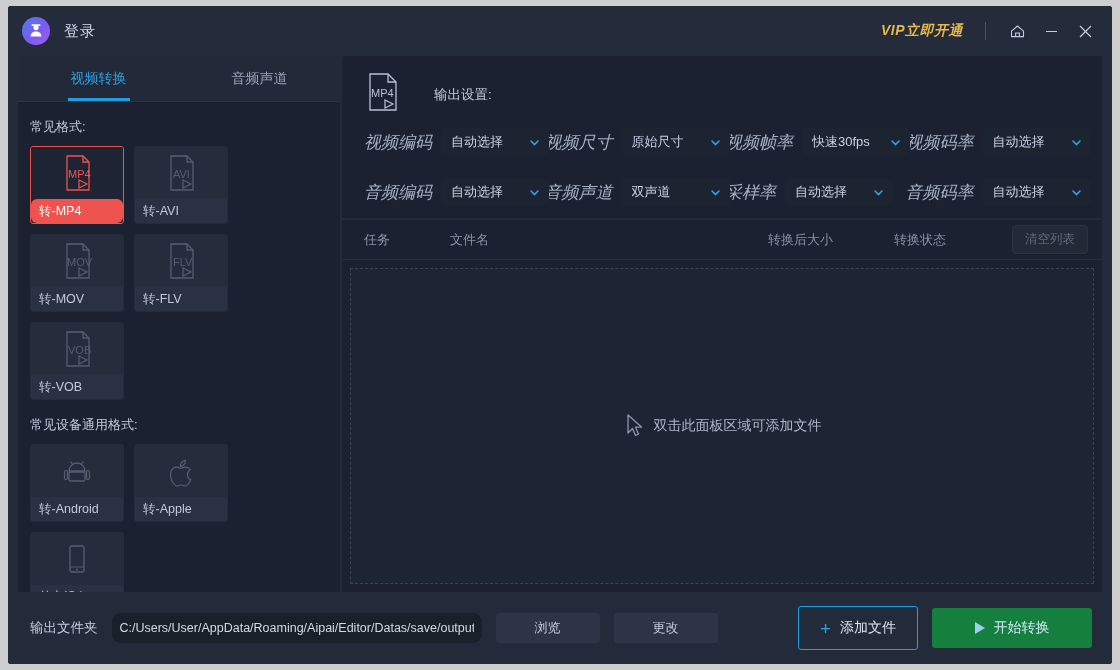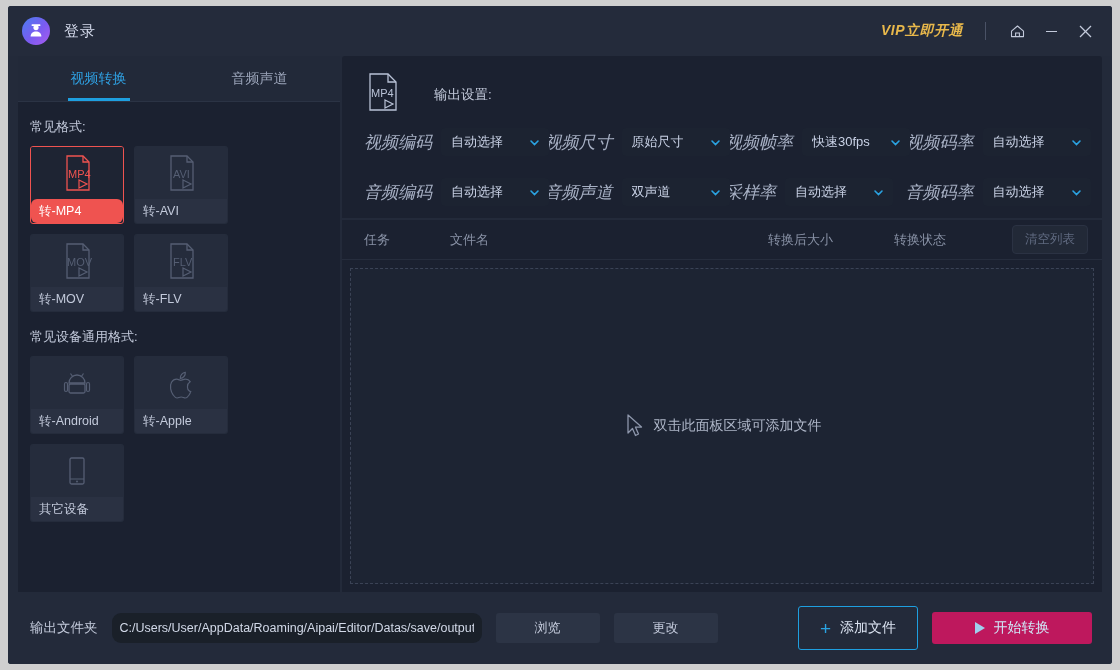--- a/index.html
+++ b/index.html
@@ -291,22 +291,22 @@
     border: 1px solid #1e9fe0;
     border-radius: 3px;
     color: #dbe3f1;
     font-size: 14px;
     font-family: "Liberation Sans", sans-serif;
     display: flex; align-items: center; justify-content: center; gap: 9px;
     cursor: pointer;
   }
   .add-btn .plus { font-size: 19px; color: #2aa3e2; line-height: 1; }
   .start-btn {
-    width: 160px; height: 32px;
-    background: #be185d;
+    width: 160px; height: 40px;
+    background: #15803d;
     border: none; border-radius: 3px;
     color: #cfe7f7;
     font-size: 14px;
     font-family: Liberation Sans, sans-serif;
     display: flex; align-items: center; justify-content: center; gap: 9px;
     cursor: pointer;
   }
   .start-btn .tri {
     width: 0; height: 0;
     border-left: 10px solid #9fd0ee;
@@ -402,20 +402,31 @@
             <svg class="fileicon" width="40" height="42" viewBox="0 0 40 42">
               <path d="M10 4 L26 4 L32 10 L32 38 L10 38 Z" fill="none" stroke="#555e73" stroke-width="1.3"></path>
               <path d="M26 4 L26 10 L32 10" fill="none" stroke="#555e73" stroke-width="1.3"></path>
               <text x="12" y="26" font-family="Liberation Sans, sans-serif" font-size="11" fill="#555e73">FLV</text>
               <path d="M22 28 L30 32 L22 36 Z" fill="none" stroke="#555e73" stroke-width="1.2"></path>
             </svg>
           </div>
           <div class="cap">转-FLV</div>
         </div>
 
+        <div class="card">
+          <div class="thumb">
+            <svg class="fileicon" width="40" height="42" viewBox="0 0 40 42">
+              <path d="M10 4 L26 4 L32 10 L32 38 L10 38 Z" fill="none" stroke="#555e73" stroke-width="1.3"></path>
+              <path d="M26 4 L26 10 L32 10" fill="none" stroke="#555e73" stroke-width="1.3"></path>
+              <text x="11" y="26" font-family="Liberation Sans, sans-serif" font-size="11" fill="#555e73">VOB</text>
+              <path d="M22 28 L30 32 L22 36 Z" fill="none" stroke="#555e73" stroke-width="1.2"></path>
+            </svg>
+          </div>
+          <div class="cap">转-VOB</div>
+        </div>
       </div>
 
       <div class="sec-title">常见设备通用格式:</div>
       <div class="cards">
 
         <div class="card">
           <div class="thumb">
             <svg width="40" height="40" viewBox="0 0 40 40">
               <path d="M12 20 a8 8 0 0 1 16 0 Z" fill="none" stroke="#555e73" stroke-width="1.3"></path>
               <line x1="13.5" y1="10.5" x2="16" y2="14" stroke="#555e73" stroke-width="1.2"></line>

